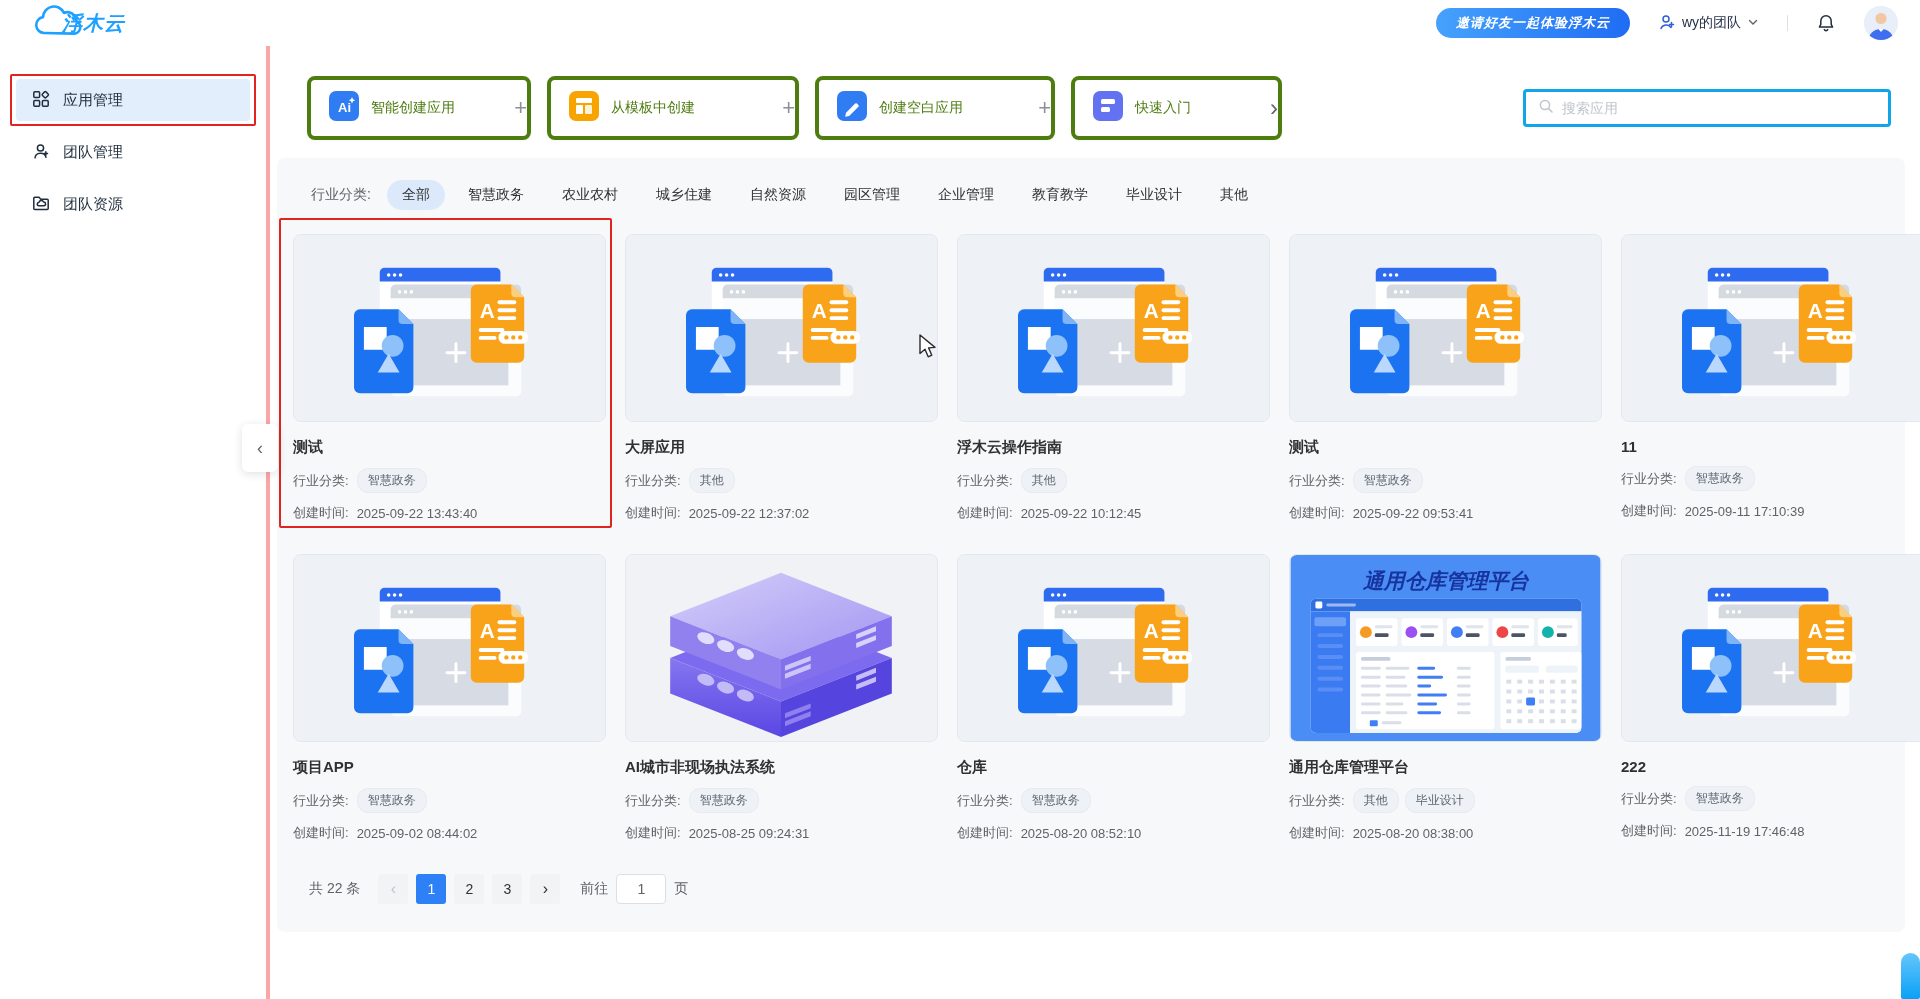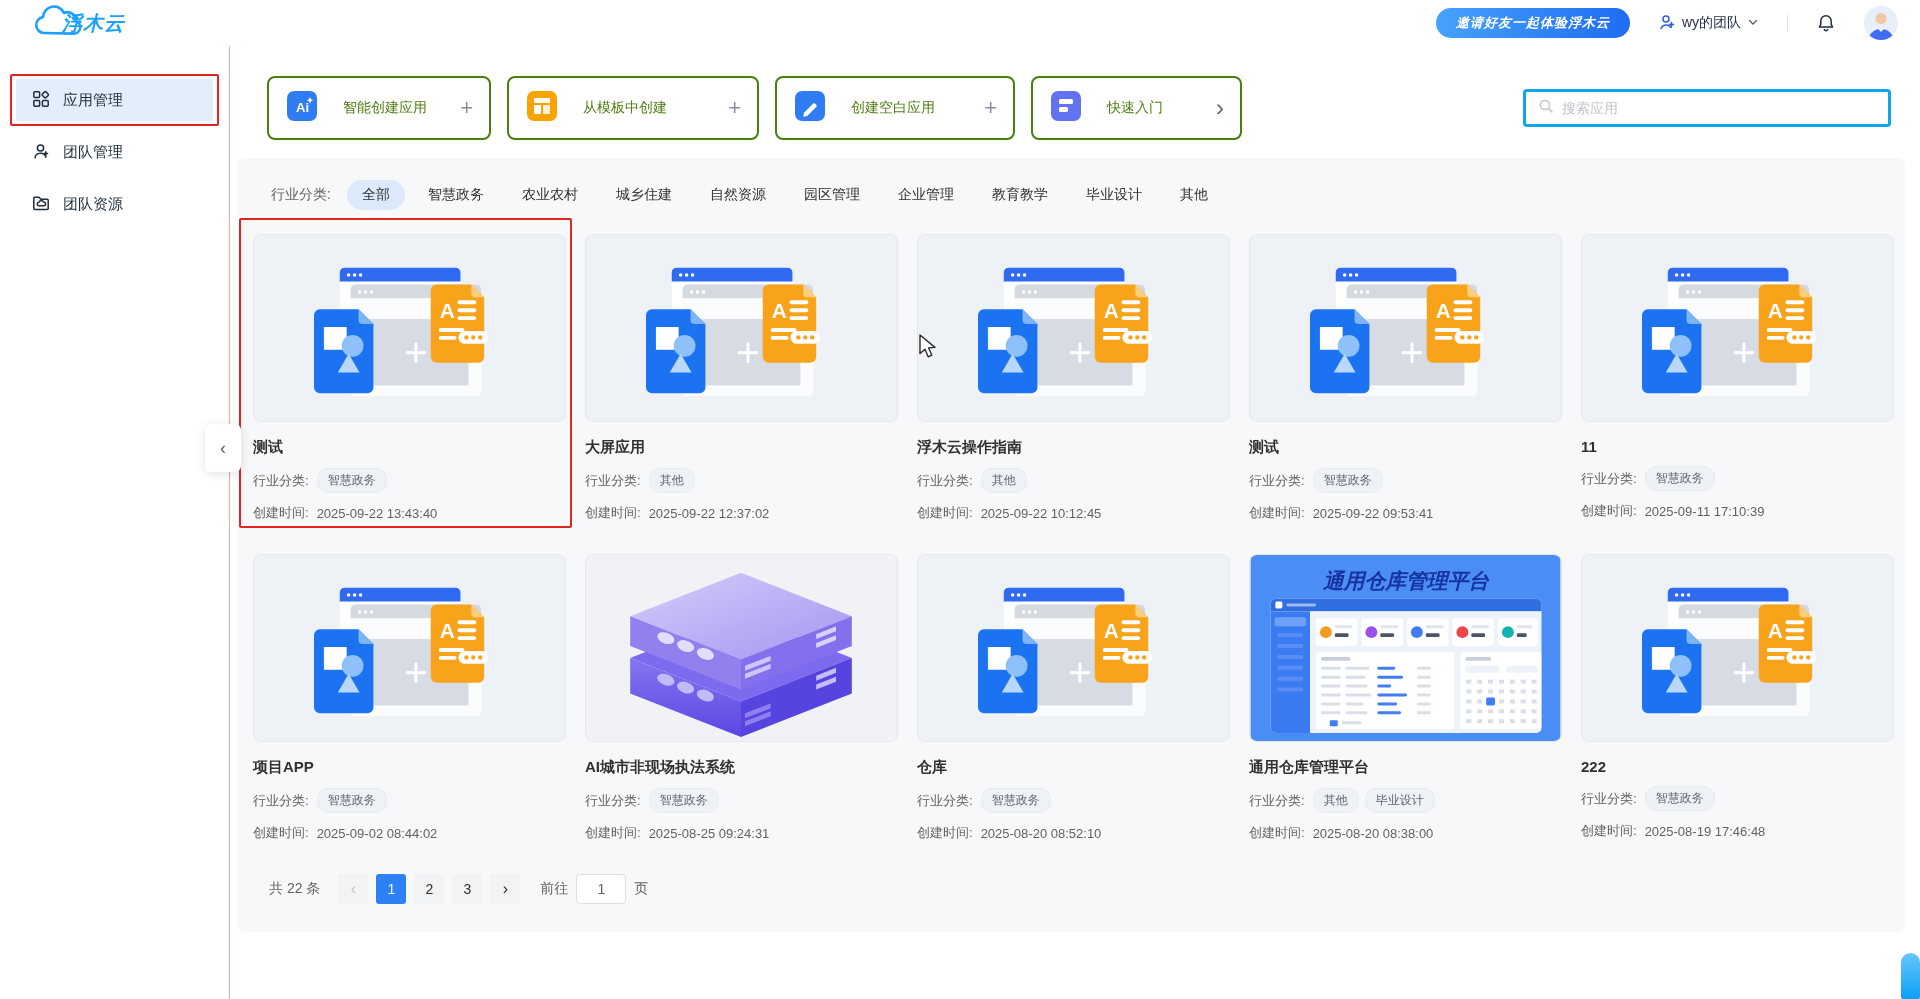--- a/index.html
+++ b/index.html
@@ -15,35 +15,35 @@
   .invite-btn { height:30px; padding:0 20px; border:none; border-radius:15px; cursor:pointer;
     background:linear-gradient(90deg,#45a2fc,#1f6cf3); color:#fff; font-size:13px; font-weight:bold; font-style:italic;
     font-family:inherit; letter-spacing:1px; }
   .team { display:flex; align-items:center; gap:6px; font-size:14px; color:#27324a; cursor:pointer; }
   .v-divider { width:1px; height:16px; background:#dcdfe6; }
   .bell { cursor:pointer; display:flex; }
   .avatar { width:34px; height:34px; border-radius:50%; overflow:hidden; background:#e9eff8; cursor:pointer; }
 
   
   .shell { display:flex; height:953px; }
-  .sidebar { width:230px; flex:none; border-right:1px solid #fca5a5; padding-top:33px; position:relative; background:#fff; }
+  .sidebar { width:270px; flex:none; border-right:4px solid #fca5a5; padding-top:33px; position:relative; background:#fff; }
   .nav-item { height:42px; margin:0 16px 10px 16px; border-radius:4px; display:flex; align-items:center; gap:13px;
     padding-left:16px; font-size:15px; color:#1f2d3d; cursor:pointer; position:relative; }
   .nav-item.active { background:#e3eefc; }
   .red-frame { position:absolute; border:2px solid #e02520; border-radius:2px; pointer-events:none; z-index:4; }
   .nav-item.active > .red-frame { left:-6px; top:-5px; right:-6px; bottom:-5px; }
   .collapse-handle { position:absolute; top:378px; right:-12px; width:36px; height:48px; background:#fff; border-radius:6px;
     box-shadow:0 2px 10px rgba(30,40,60,.14); display:flex; align-items:center; justify-content:center;
     color:#5f6672; font-size:18px; cursor:pointer; z-index:5; }
 
   
   .main { flex:1; min-width:0; }
   .action-row { display:flex; align-items:center; gap:16px; margin:30px 29px 0 37px; }
-  .action-card { height:64px; background:#fff; border:2px solid #4d7c0f; border-radius:8px; display:flex; align-items:center;
-    padding:0 16px 0 18px; gap:26px; cursor:pointer; box-shadow:0 1px 3px rgba(31,45,61,.04); }
+  .action-card { height:64px; background:#fff; border:4px solid #4d7c0f; border-radius:8px; display:flex; align-items:center;
+    padding:0 0 0 18px; gap:12px; cursor:pointer; box-shadow:0 1px 3px rgba(31,45,61,.04); }
   .action-card:nth-child(1){ width:224px; } .action-card:nth-child(2){ width:252px; }
   .action-card:nth-child(3){ width:240px; } .action-card:nth-child(4){ width:211px; }
   .action-label { font-size:14px; color:#4d7c0f; }
   .action-suffix { margin-left:auto; font-size:22px; font-weight:300; color:#8a9099; line-height:1; }
   .action-card:nth-child(4) .action-suffix { font-size:24px; color:#5f6672; }
   .search-box { margin-left:auto; width:368px; height:38px; background:#fff; border:3px solid #0ea5e9; border-radius:4px;
     display:flex; align-items:center; padding:0 12px; gap:8px; }
   .search-box input { border:none; outline:none; flex:1; font-size:14px; color:#606266; font-family:inherit; background:transparent; }
   .search-box input::placeholder { color:#c0c4cc; }
 
@@ -826,21 +826,21 @@
               </div>
     <div class="card-title">222</div>
     <div class="card-row">
       <span>行业分类:</span>
       <span style="display:flex;gap:6px;">
                   <span class="cat-pill">智慧政务</span>
                 </span>
     </div>
     <div class="card-row">
       <span>创建时间:</span>
-      <span>2025-08-19 17:46:48</span>
+      <span>2025-11-19 17:46:48</span>
     </div>
   </div>
           </div>
 
         <div class="pagination">
           <span class="page-total">共 22 条</span>
           <button class="page-btn prev">‹</button>
           <div class="page-list" id="page-list">
               <button class="page-btn active">1</button>
               <button class="page-btn">2</button>

